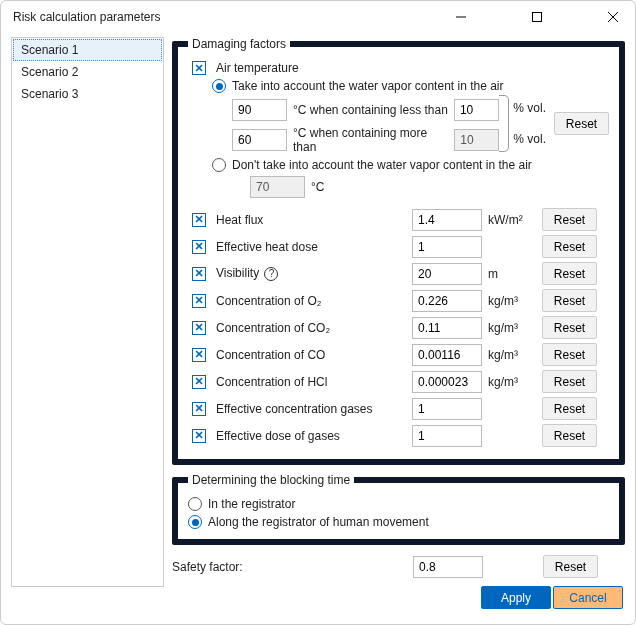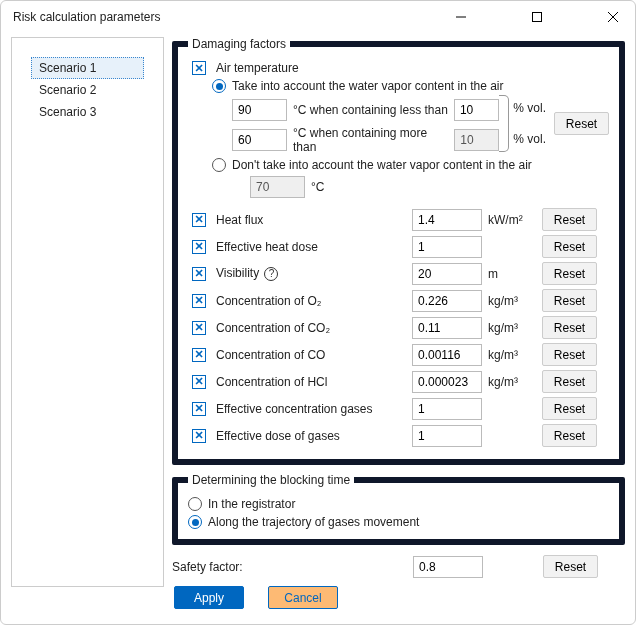--- a/index.html
+++ b/index.html
@@ -29,21 +29,21 @@
     color:#000;
   }
   .client {
     display:flex;
     padding: 4px 10px 10px 10px;
     gap:8px;
   }
   .sidebar {
     width:153px;
     border:1px solid #ccc;
-    padding:19px;
+    padding:1px;
     height:550px;
     background:#fff;
   }
   .sideitem {
     padding:4px 8px;
     cursor:default;
   }
   .sideitem.selected {
     background:#e7f1fa;
     border:1px dotted #3a87cf;
@@ -104,21 +104,21 @@
     padding:0 10px;
     cursor:default;
     border-radius:2px;
   }
   .btn.primary {
     background:#0067c0; color:#fff; border-color:#0067c0; min-width:70px;
   }
   .btn.secondary {
     background:#fdba74; color:#0067c0; border:1.5px solid #0067c0; min-width:70px;
   }
-  .btns { display:flex; gap:24px; padding:6px 2px; }
+  .btns { display:flex; justify-content:flex-end; gap:2px; padding:6px 2px; }
   .sub { margin-left:24px; }
   .help {
     display:inline-flex; width:14px; height:14px; border:1.2px solid #333;
     border-radius:50%; align-items:center; justify-content:center;
     font-size:10px; margin-left:2px; color:#333;
   }
   .bracket {
     width:10px;
     align-self:stretch;
     border-right:1px solid #999;
@@ -298,21 +298,21 @@
     </fieldset>
 
     <fieldset>
       <legend>Determining the blocking time</legend>
       <div class="row">
         <div class="radio unsel"></div>
         <span>In the registrator</span>
       </div>
       <div class="row">
         <div class="radio sel"></div>
-        <span>Along the trajectory of gases movement</span>
+        <span>Along the registrator of human movement</span>
       </div>
     </fieldset>
 
     <div class="paramrow">
       <span class="lbl-fixed" style="width:235px">Safety factor:</span>
       <input class="num" value="0.8" style="">
       <span class="unit"></span>
       <button class="btn">Reset</button>
     </div>
 

